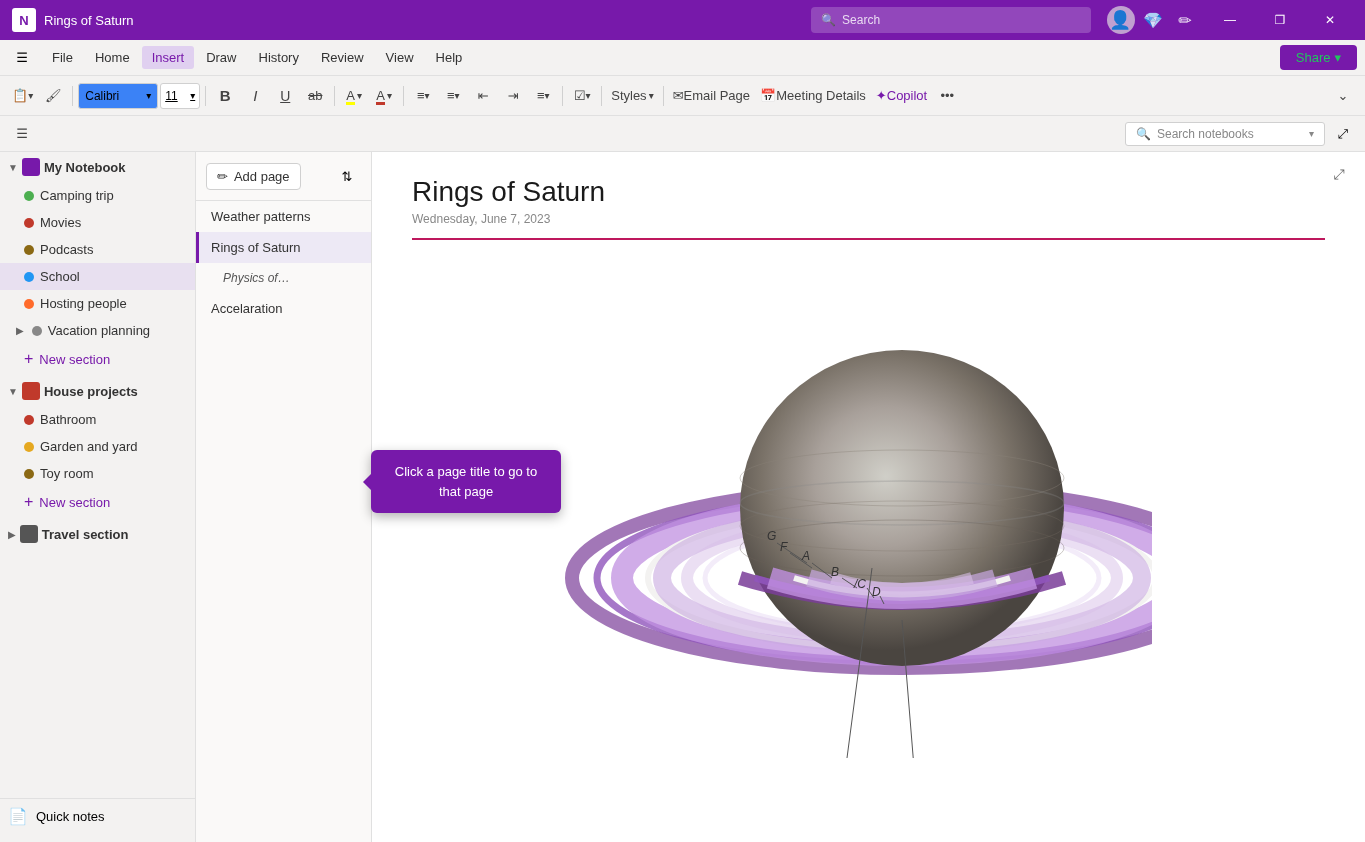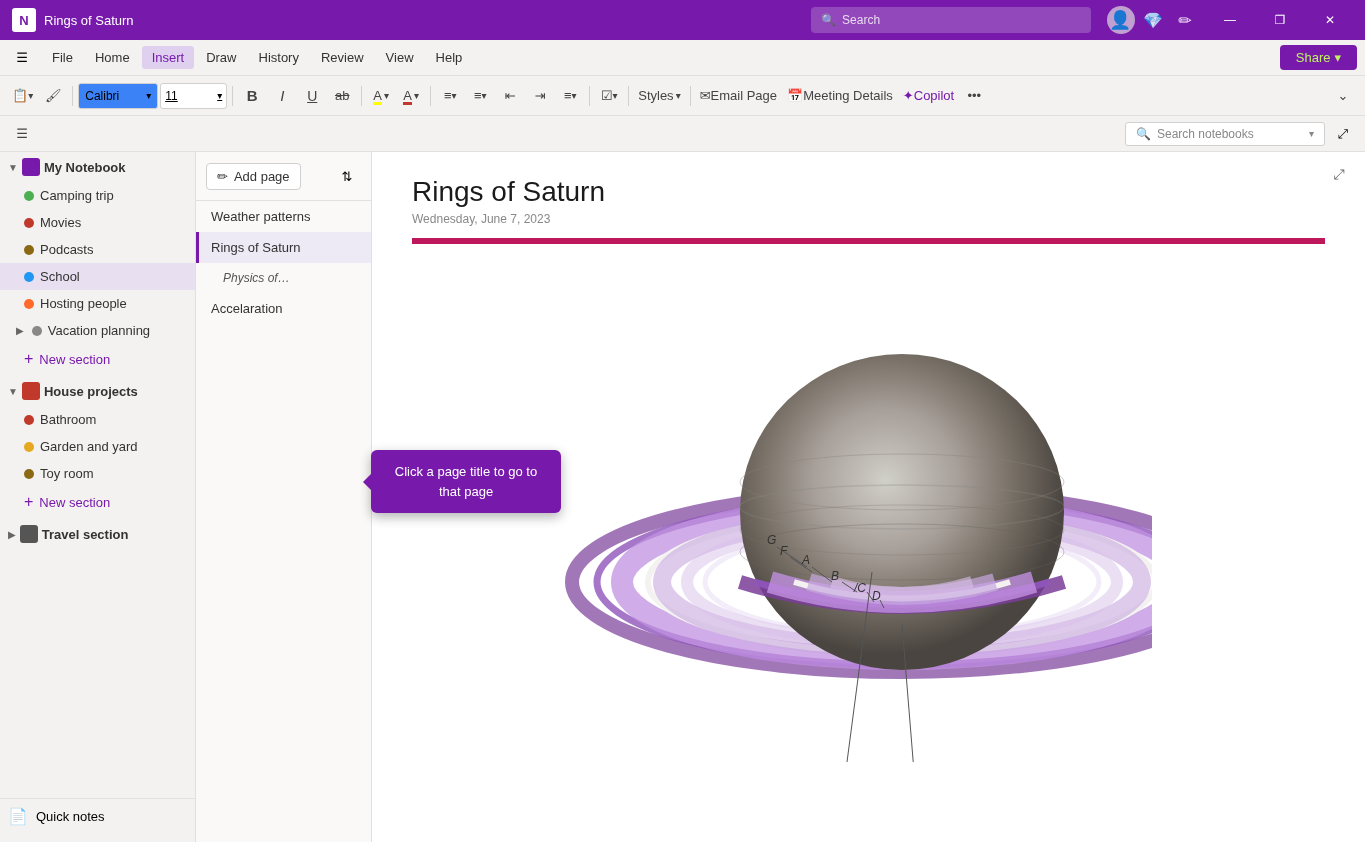--- a/index.html
+++ b/index.html
@@ -13,29 +13,29 @@
     #titlebar .search-bar span { opacity: 0.8; }
     #titlebar .window-controls { display: flex; gap: 4px; margin-left: auto; }
     #titlebar .wc-btn { width: 46px; height: 40px; display: flex; align-items: center; justify-content: center; color: white; font-size: 12px; cursor: pointer; }
     #titlebar .gem-icon, #titlebar .pen-icon { color: white; opacity: 0.9; font-size: 16px; padding: 0 6px; cursor: pointer; }
     #titlebar .right-actions { display: flex; align-items: center; gap: 2px; margin-left: 8px; }
 
     
     #menubar { height: 36px; background: #f3f2f1; display: flex; align-items: center; padding: 0 8px; gap: 2px; border-bottom: 1px solid #e0e0e0; flex-shrink: 0; }
     #menubar .menu-item { padding: 4px 10px; border-radius: 3px; cursor: pointer; font-size: 13px; color: #333; }
     #menubar .menu-item.active { background: #e0d0f0; color: #7719aa; font-weight: 500; }
-    #menubar .share-btn { margin-left: auto; background: #7719aa; color: #bef264; padding: 5px 16px; border-radius: 4px; font-size: 13px; cursor: pointer; display: flex; align-items: center; gap: 4px; }
+    #menubar .share-btn { margin-left: auto; background: #7719aa; color: #22c55e; padding: 5px 16px; border-radius: 4px; font-size: 13px; cursor: pointer; display: flex; align-items: center; gap: 4px; }
     #menubar .panel-toggle { width: 28px; height: 28px; display: flex; align-items: center; justify-content: center; margin-right: 4px; cursor: pointer; border-radius: 3px; }
 
     
     #toolbar { height: 40px; background: #f3f2f1; display: flex; align-items: center; padding: 0 8px; gap: 2px; border-bottom: 1px solid #e0e0e0; flex-shrink: 0; }
     .tb-btn { height: 28px; min-width: 28px; display: flex; align-items: center; justify-content: center; border-radius: 3px; cursor: pointer; padding: 0 4px; color: #444; font-size: 13px; }
     .tb-separator { width: 1px; height: 20px; background: #d0d0d0; margin: 0 3px; }
     .tb-dropdown { display: flex; align-items: center; gap: 2px; padding: 0 6px; border: 1px solid #d0d0d0; border-radius: 3px; height: 26px; background: #3b82f6; cursor: pointer; font-size: 12px; min-width: 80px; }
-    .tb-num { display: flex; align-items: center; gap: 2px; padding: 0 4px; border: 1px solid #d0d0d0; border-radius: 3px; height: 26px; background: white; cursor: pointer; font-size: 12px; width: 67px; text-decoration: underline; }
+    .tb-num { display: flex; align-items: center; gap: 2px; padding: 0 4px; border: 1px solid #d0d0d0; border-radius: 3px; height: 26px; background: white; cursor: pointer; font-size: 12px; width: 40px; text-decoration: underline; }
     .tb-bold { font-weight: bold; font-size: 15px; }
     .tb-italic { font-style: italic; font-size: 15px; }
     .tb-underline { text-decoration: underline; font-size: 14px; }
     .tb-strike { text-decoration: line-through; font-size: 13px; }
 
     
     #toolbar2 { height: 36px; background: #f3f2f1; display: flex; align-items: center; padding: 0 8px; gap: 4px; border-bottom: 1px solid #e0e0e0; flex-shrink: 0; }
     #toolbar2 .search-notebooks { margin-left: auto; display: flex; align-items: center; gap: 6px; padding: 4px 10px; border: 1px solid #d0d0d0; border-radius: 3px; background: white; width: 200px; font-size: 12px; color: #888; cursor: pointer; }
     #toolbar2 .expand-btn { width: 28px; height: 28px; display: flex; align-items: center; justify-content: center; cursor: pointer; border-radius: 3px; }
 
@@ -67,21 +67,21 @@
     .page-item.subpage { padding-left: 24px; font-size: 12px; color: #555; font-style: italic; }
 
     
     .tooltip-box { position: absolute; background: #7719aa; color: white; padding: 12px 14px; border-radius: 6px; font-size: 13px; text-align: center; width: 190px; line-height: 1.5; z-index: 100; top: 298px; left: 175px; box-shadow: 0 4px 12px rgba(0,0,0,0.3); }
     .tooltip-box::before { content: ''; position: absolute; left: -8px; top: 50%; transform: translateY(-50%); border: 8px solid transparent; border-right-color: #7719aa; border-left: 0; }
 
     
     #content { flex: 1; background: white; overflow-y: auto; display: flex; flex-direction: column; position: relative; }
     .page-header { padding: 24px 40px 8px 40px; }
     .page-title { font-size: 28px; font-weight: 300; color: #1a1a1a; margin-bottom: 4px; }
-    .page-date { font-size: 12px; color: #888; border-bottom: 6px solid #be185d; padding-bottom: 12px; }
+    .page-date { font-size: 12px; color: #888; border-bottom: 2px solid #be185d; padding-bottom: 12px; }
     .page-body { padding: 0 40px 40px 40px; flex: 1; position: relative; }
 
     
     .expand-page-btn { position: absolute; top: 8px; right: 12px; width: 28px; height: 28px; display: flex; align-items: center; justify-content: center; cursor: pointer; border-radius: 3px; color: #666; font-size: 14px; }
 
     
     .saturn-svg { width: 740px; height: 510px; }
   </style>
 </head>
 <body>

